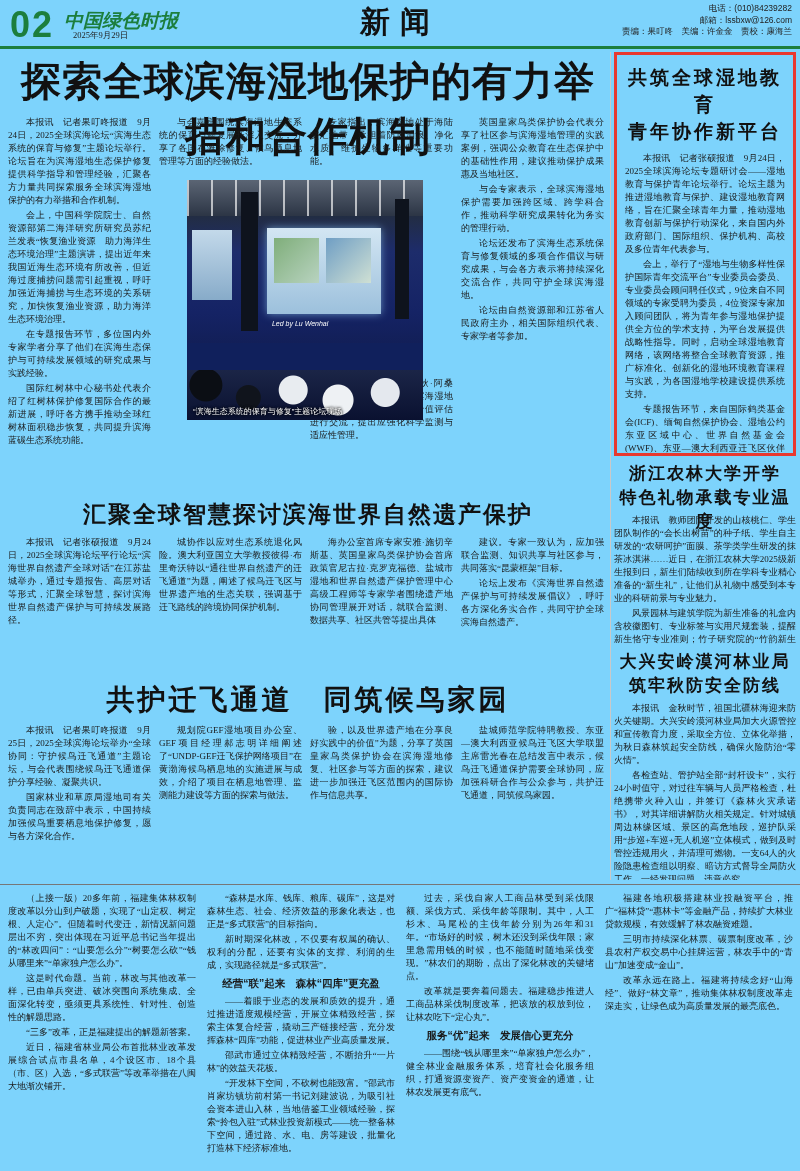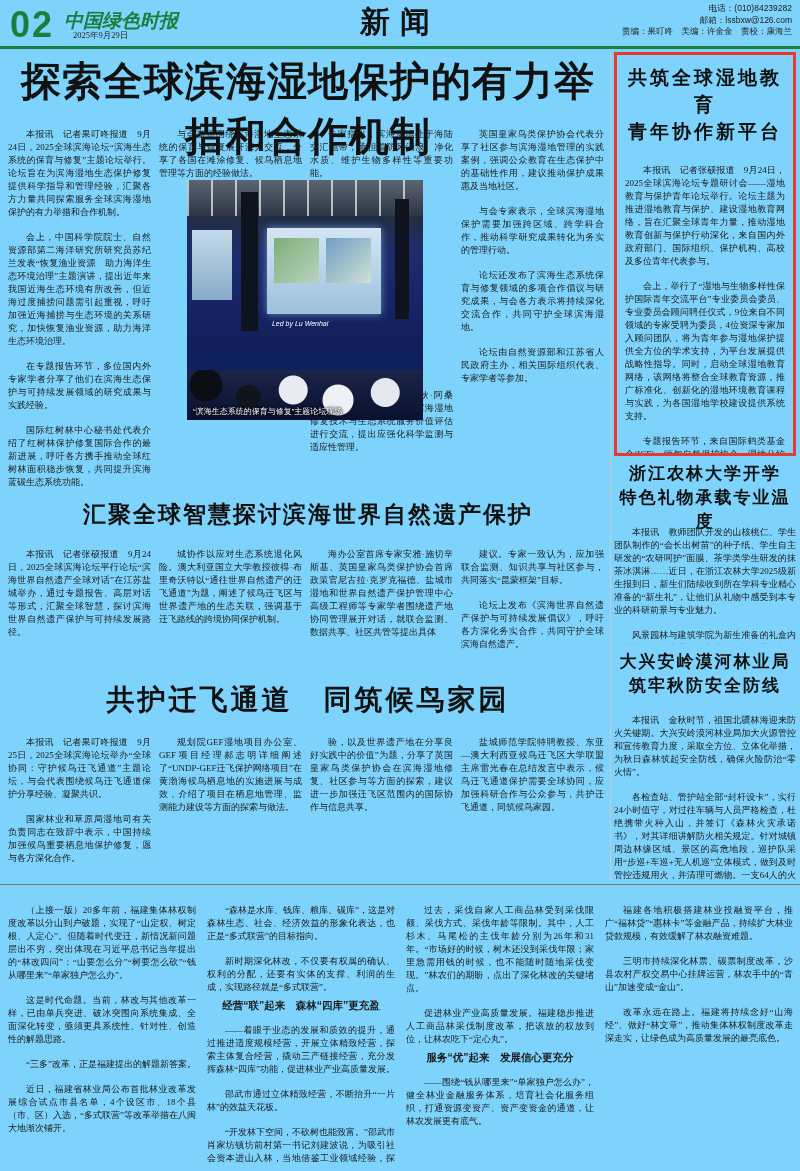--- a/index.html
+++ b/index.html
@@ -1,19 +1,19 @@
 <!DOCTYPE html>
 <html><head>
 <meta charset="utf-8">
 <style>
   html,body{margin:0;padding:0;background:#f3f3f3;}
   .page{position:relative;width:800px;height:1171px;background:#7dd3fc;overflow:hidden;
         font-family:"Liberation Serif","DejaVu Serif",serif;color:#111;}
   .abs{position:absolute;}
-  p{margin:12px 0 2px 0;text-indent:2em;}
+  p{margin:0 0 2px 0;text-indent:2em;}
   .body-text{font-size:9px;line-height:13px;text-align:justify;color:#1a1a1a;overflow:hidden;}
   .subhead{font-weight:bold;text-align:center;font-size:10.5px;margin:5px 0;text-indent:0;
            font-family:"Liberation Sans","DejaVu Sans",sans-serif;}
 
   
   .pagenum{left:10px;top:4px;font-size:36px;font-weight:bold;color:#1c7e3d;
            font-family:"Liberation Sans","DejaVu Sans",sans-serif;letter-spacing:2px;}
   .masthead{left:64px;top:8px;font-size:19px;font-weight:bold;font-style:italic;color:#1c7e3d;}
   .m-date{left:73px;top:30px;font-size:8.5px;color:#222;}
   .section{left:300px;top:2px;width:200px;text-align:center;font-size:30px;font-weight:bold;letter-spacing:10px;}
@@ -207,21 +207,21 @@
   <div class="abs body-text bo-c bx2">
       <p>“森林是水库、钱库、粮库、碳库”，这是对森林生态、社会、经济效益的形象化表达，也正是“多式联营”的目标指向。</p>
       <p>新时期深化林改，不仅要有权属的确认、权利的分配，还要有实体的支撑、利润的生成，实现路径就是“多式联营”。</p>
       <div class="subhead">经营“联”起来　森林“四库”更充盈</div>
       <p>——着眼于业态的发展和质效的提升，通过推进适度规模经营，开展立体精致经营，探索主体复合经营，撬动三产链接经营，充分发挥森林“四库”功能，促进林业产业高质量发展。</p>
       <p>邵武市通过立体精致经营，不断抬升“一片林”的效益天花板。</p>
       <p>“开发林下空间，不砍树也能致富。”邵武市肖家坊镇坊前村第一书记刘建波说，为吸引社会资本进山入林，当地借鉴工业领域经验，探索“拎包入驻”式林业投资新模式——统一整备林下空间，通过路、水、电、房等建设，批量化打造林下经济标准地。</p>
     </div>
   <div class="abs body-text bo-c bx3">
       <p>过去，采伐自家人工商品林受到采伐限额、采伐方式、采伐年龄等限制。其中，人工杉木、马尾松的主伐年龄分别为26年和31年。“市场好的时候，树木还没到采伐年限；家里急需用钱的时候，也不能随时随地采伐变现。”林农们的期盼，点出了深化林改的关键堵点。</p>
-      <p>促进林业产业高质量发展。福建稳步推进人工商品林采伐制度改革，把该放的权放到位，让林农吃下“定心丸”。</p>
+      <p>改革就是要奔着问题去。福建稳步推进人工商品林采伐制度改革，把该放的权放到位，让林农吃下“定心丸”。</p>
       <div class="subhead">服务“优”起来　发展信心更充分</div>
       <p>——围绕“钱从哪里来”“单家独户怎么办”，健全林业金融服务体系，培育社会化服务组织，打通资源变资产、资产变资金的通道，让林农发展更有底气。</p>
     </div>
   <div class="abs body-text bo-c bx4">
       <p>福建各地积极搭建林业投融资平台，推广“福林贷”“惠林卡”等金融产品，持续扩大林业贷款规模，有效缓解了林农融资难题。</p>
       <p>三明市持续深化林票、碳票制度改革，沙县农村产权交易中心挂牌运营，林农手中的“青山”加速变成“金山”。</p>
       <p>改革永远在路上。福建将持续念好“山海经”、做好“林文章”，推动集体林权制度改革走深走实，让绿色成为高质量发展的最亮底色。</p>
     </div>
 
 </div>

